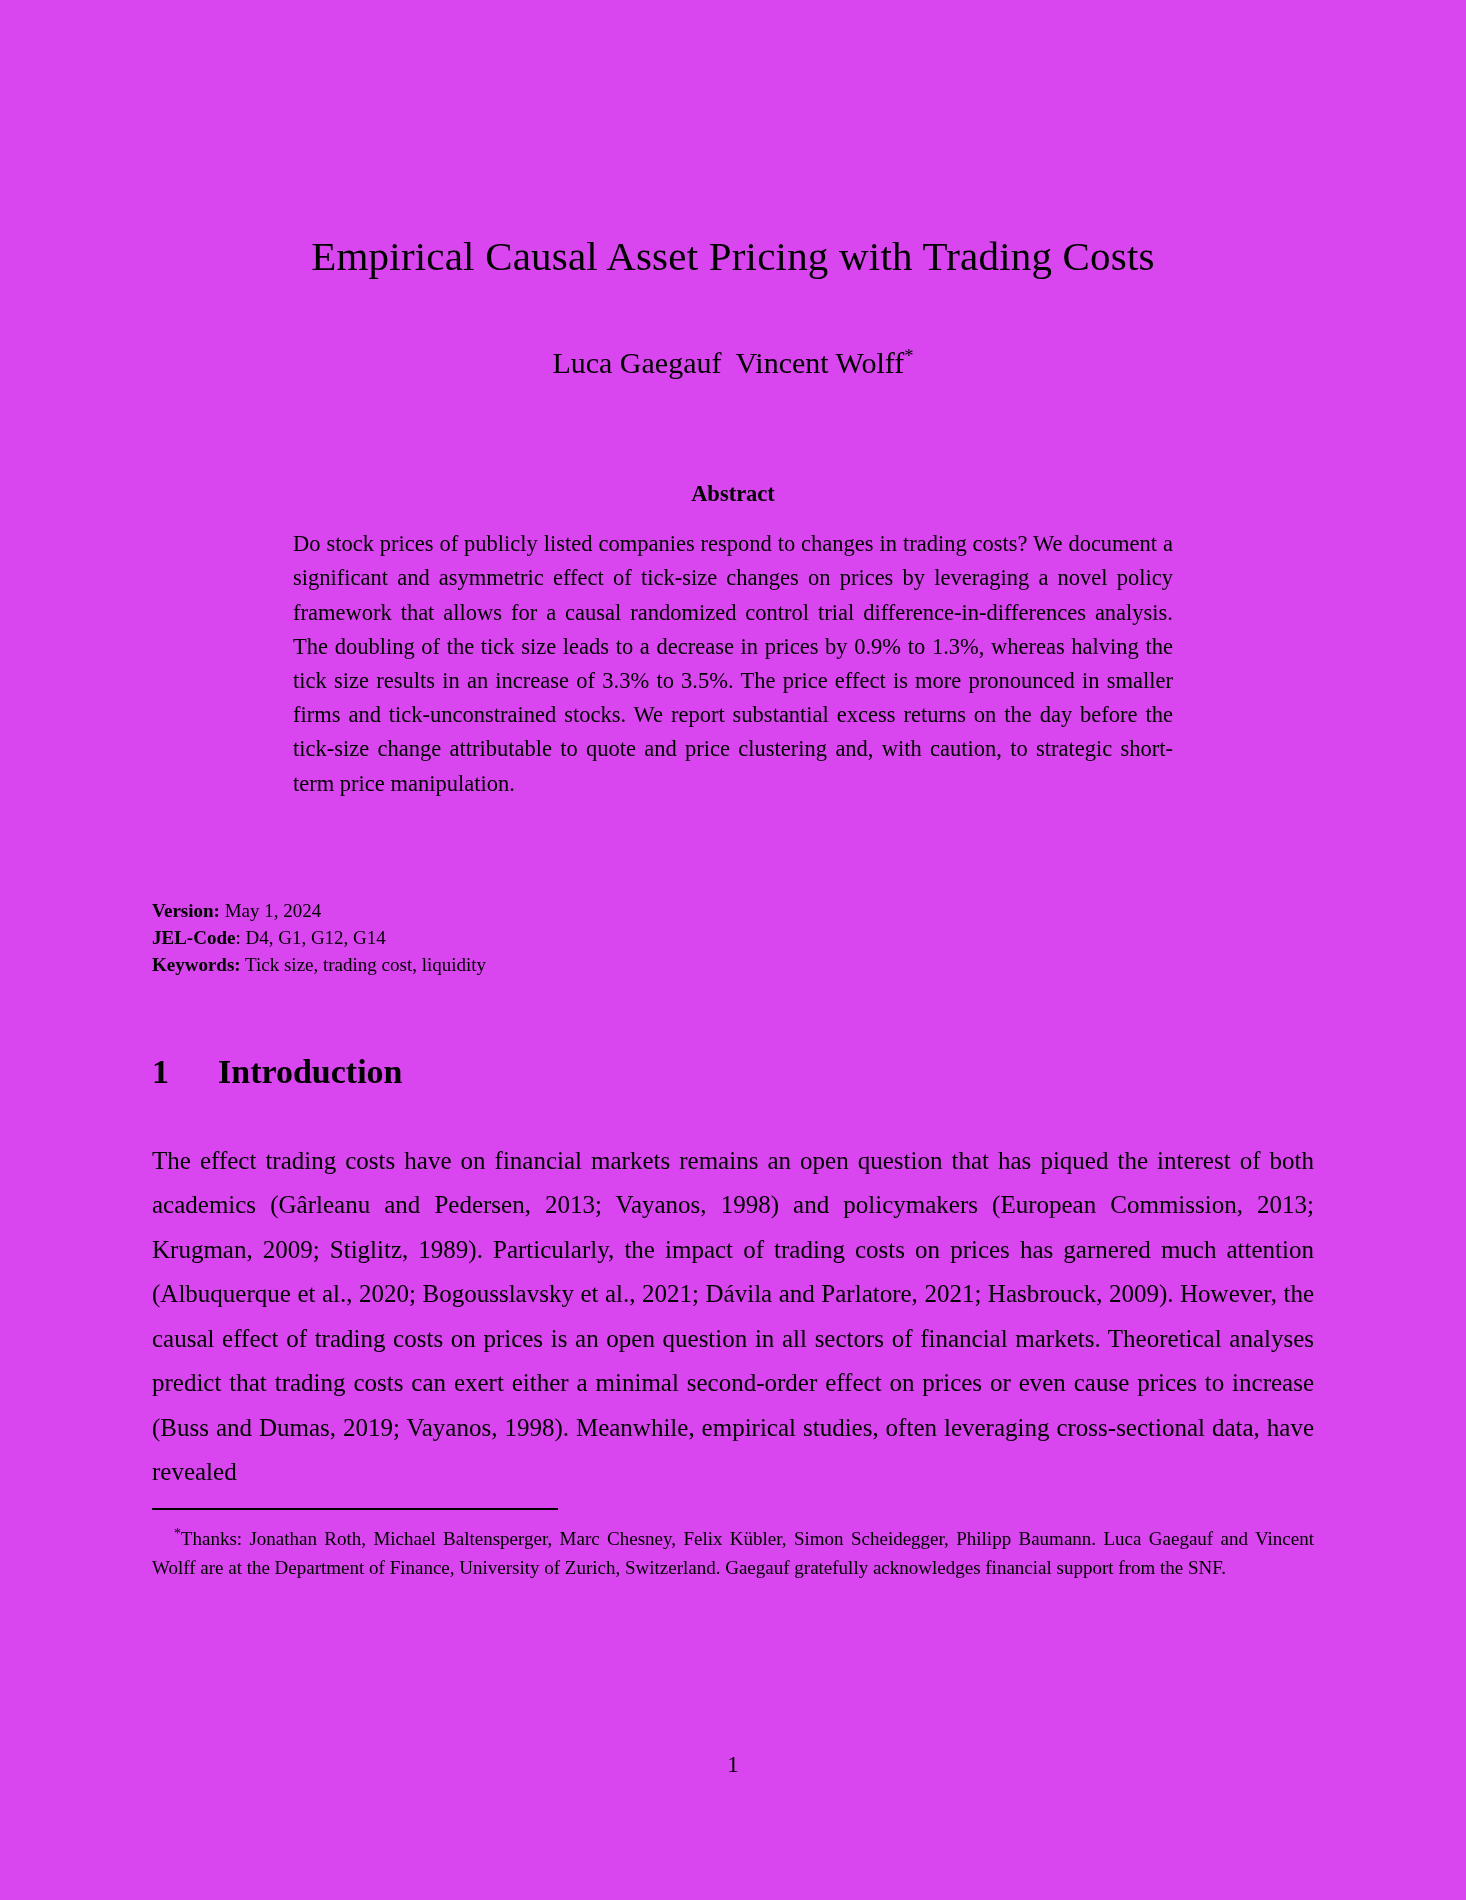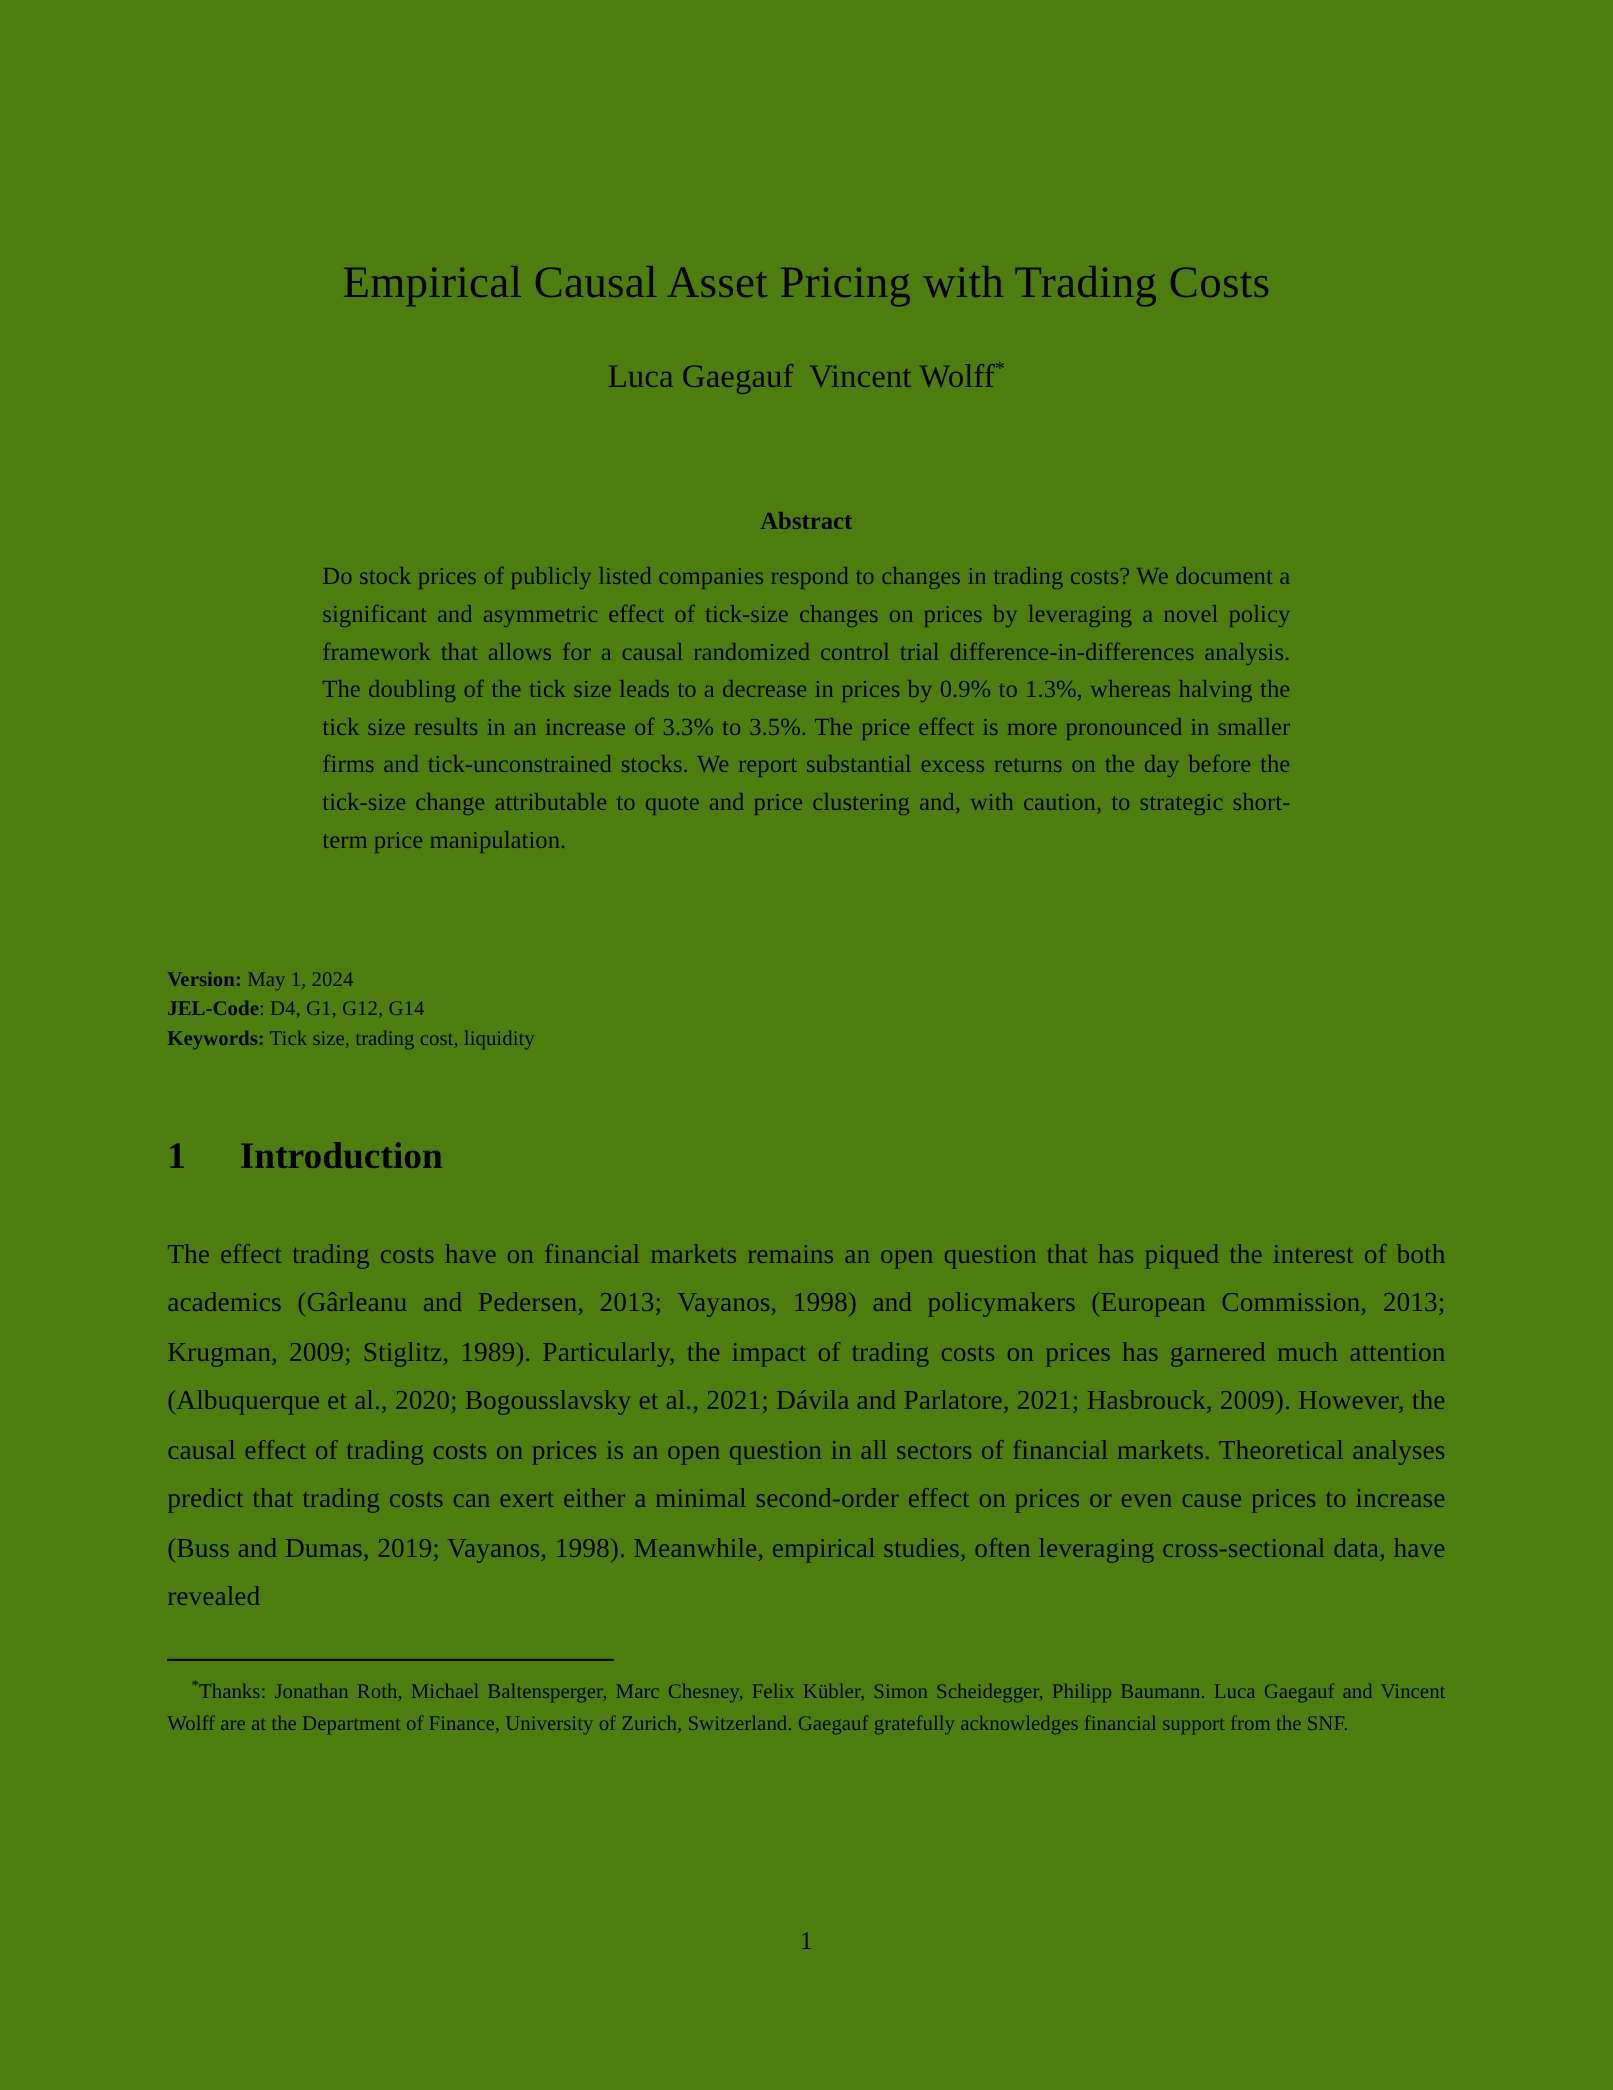--- a/index.html
+++ b/index.html
@@ -9,42 +9,42 @@
   }
   body {
     font-family: "Liberation Serif", "DejaVu Serif", serif;
     color: #000000;
   }
   .page {
     position: relative;
     width: 1466px;
     height: 1900px;
     margin: 0 auto;
-    background: #4d7c0f;
+    background: #d946ef;
     box-sizing: border-box;
     overflow: hidden;
   }
   .content {
     position: absolute;
     left: 152px;
     top: 0;
     width: 1162px;
   }
 
   
   .title {
     margin-top: 232px;
     text-align: center;
     font-size: 41px;
     line-height: 1.2;
     font-weight: normal;
     letter-spacing: 0.2px;
   }
   .authors {
-    margin-top: 44px;
+    margin-top: 64px;
     text-align: center;
     font-size: 30px;
     line-height: 1.2;
     font-weight: normal;
   }
   .authors .sep {
     display: inline-block;
     width: 14px;
   }
   .authors sup {

